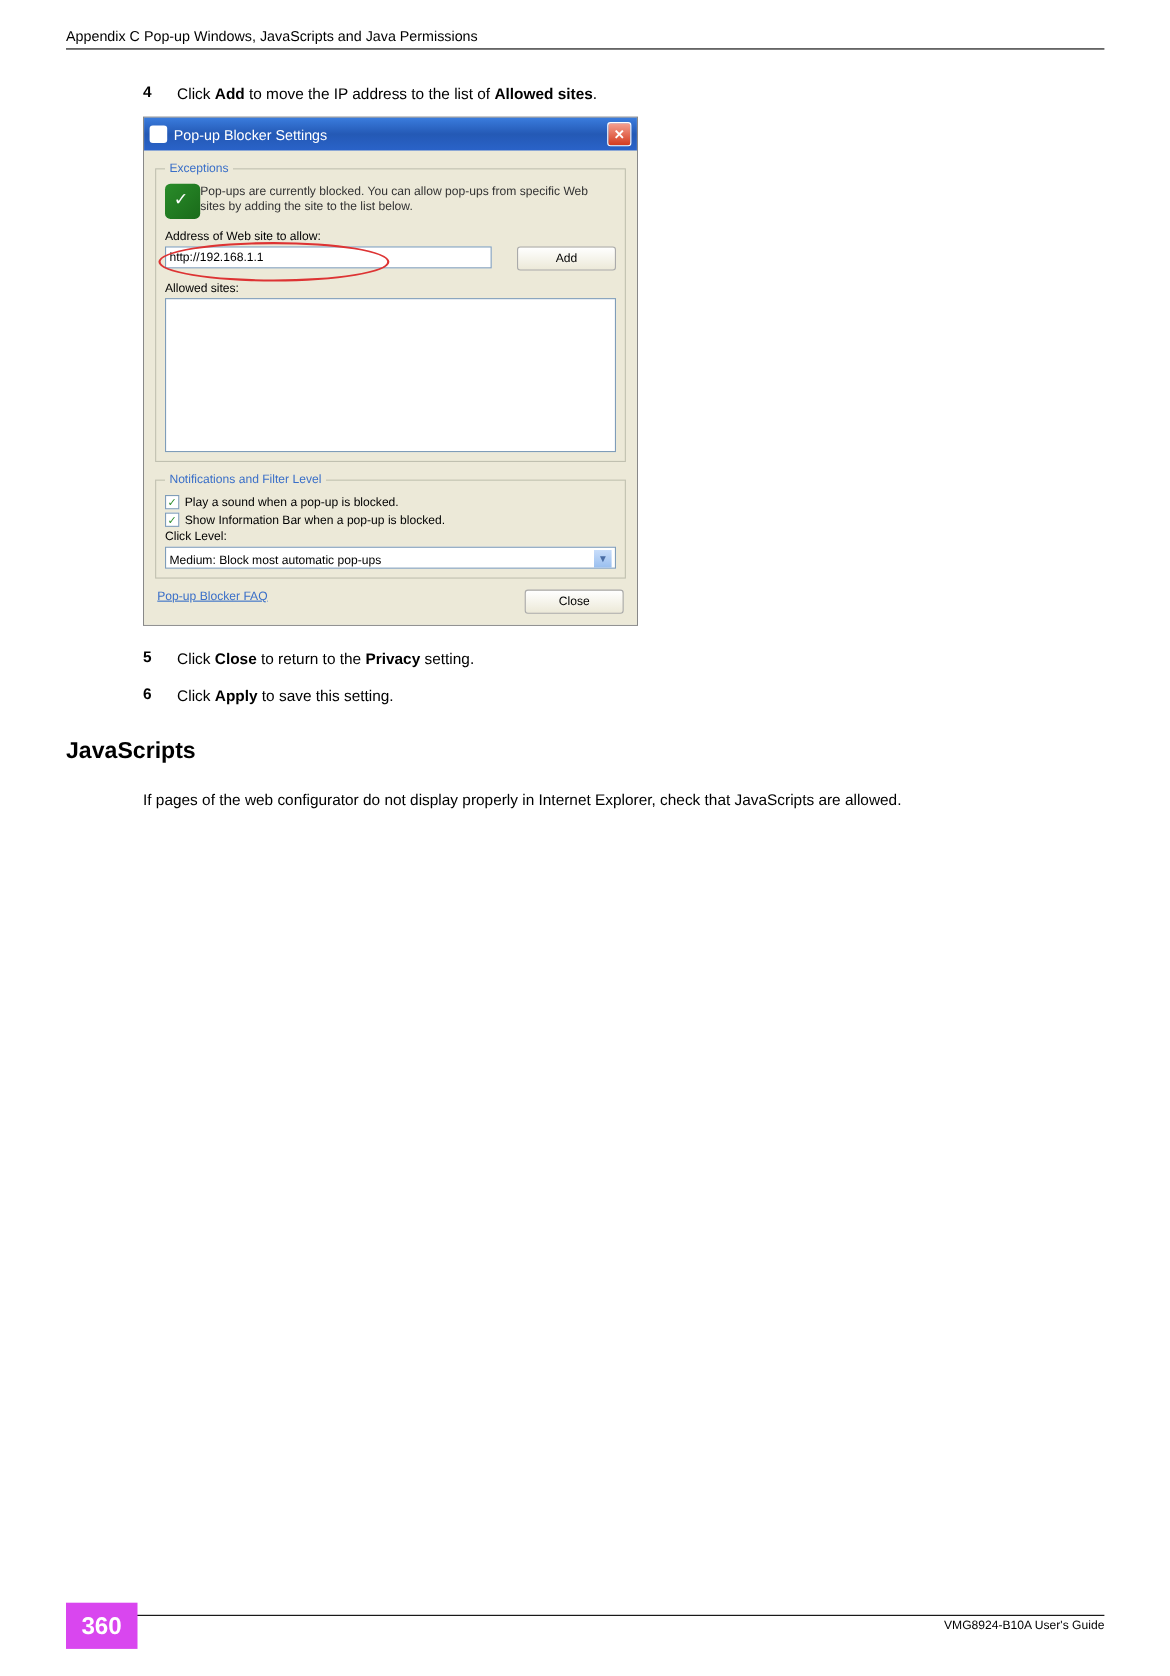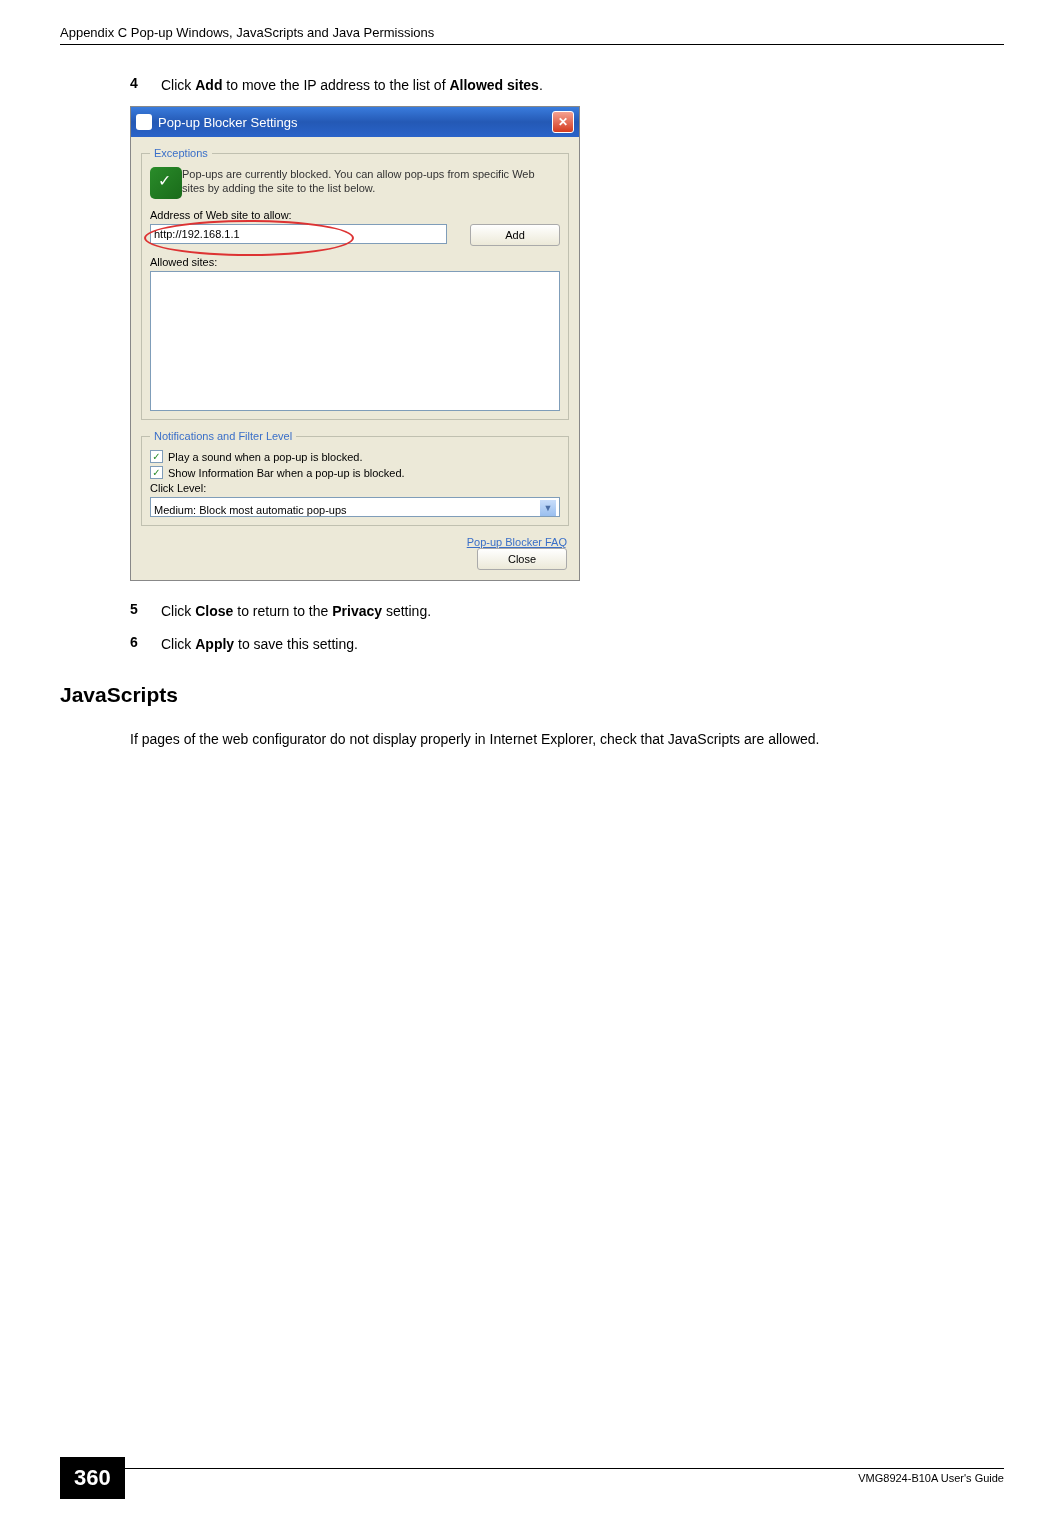--- a/index.html
+++ b/index.html
@@ -225,23 +225,22 @@
       background: linear-gradient(to bottom, #c8ddfa, #9abfef);
       display: flex;
       align-items: center;
       justify-content: center;
       color: #4a6da5;
       font-size: 9px;
     }
     .bottom-row {
       display: flex;
       justify-content: space-between;
-      align-items: flex-end;
+      align-items: flex-start;
       padding: 0 2px;
-      flex-direction: column;
     }
     .faq-link {
       color: #3a6fc8;
       text-decoration: underline;
       font-size: 11px;
       font-family: Tahoma, sans-serif;
     }
     .section-heading {
       font-size: 21px;
       font-weight: bold;
@@ -255,21 +254,21 @@
     }
     .footer {
       position: absolute;
       bottom: 25px;
       left: 60px;
       right: 60px;
       display: flex;
       align-items: center;
     }
     .page-num {
-      background: #000000;
+      background: #d946ef;
       color: #fff;
       font-size: 22px;
       font-weight: bold;
       padding: 8px 14px;
     }
     .footer-text {
       font-size: 11px;
       margin-left: auto;
     }
     .footer-top {

